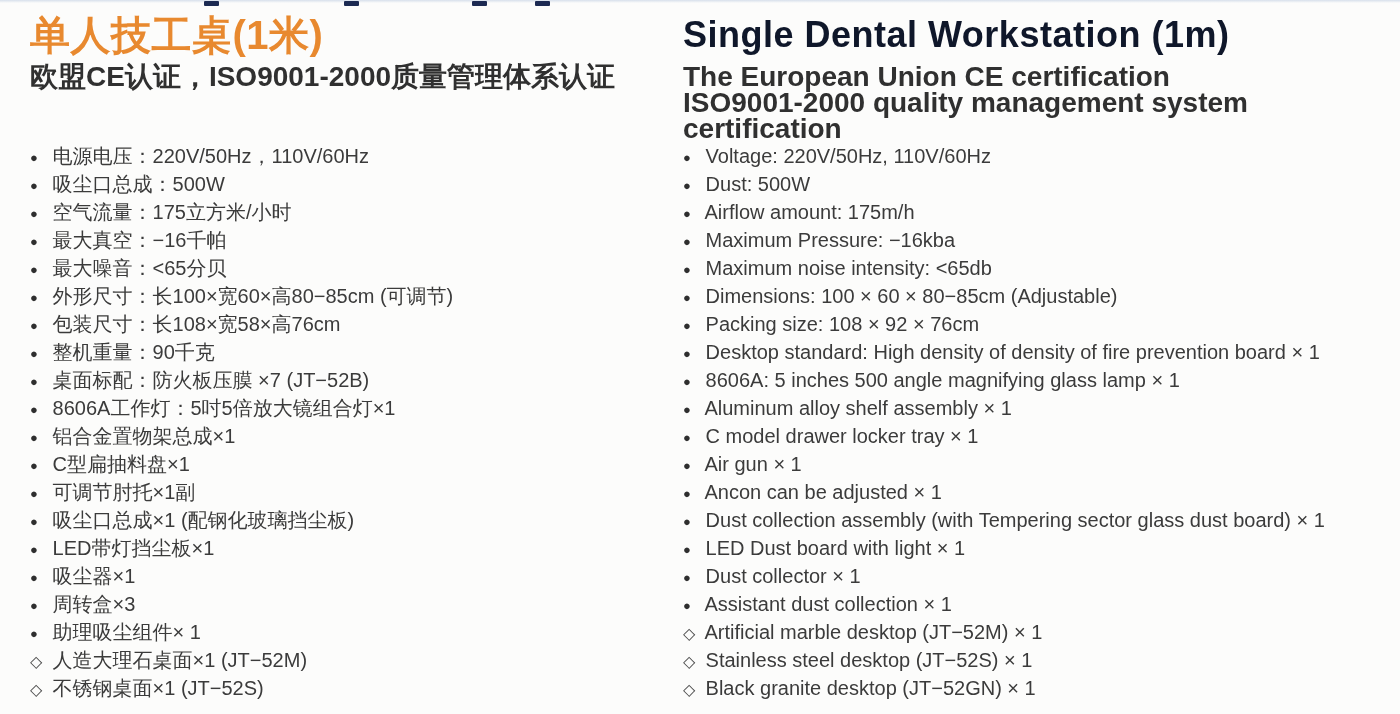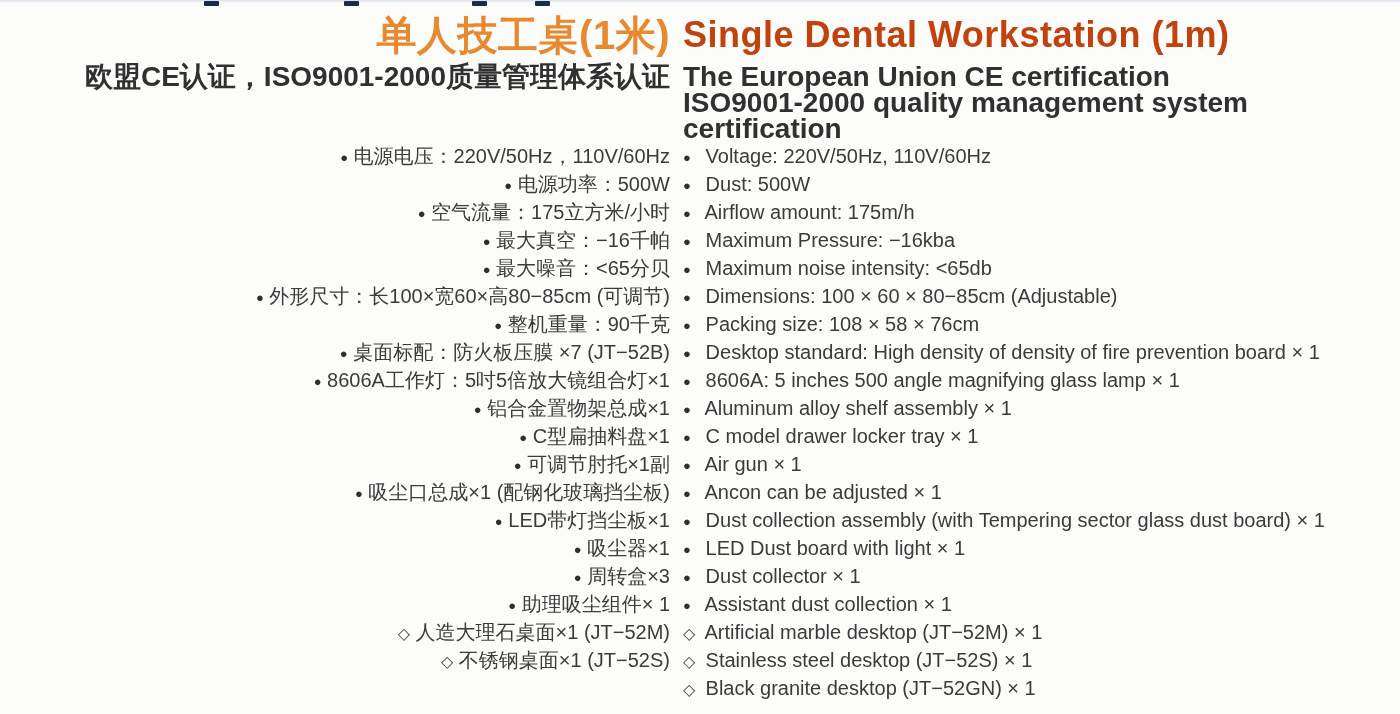--- a/index.html
+++ b/index.html
@@ -10,21 +10,21 @@
     color:#383838;
   }
   .top-edge{
     position:absolute;left:0;top:0;width:1400px;height:3px;
     background:linear-gradient(to bottom, rgba(120,150,195,.28), rgba(120,150,195,0));
   }
   .frag{
     position:absolute;top:1px;width:15px;height:5px;border-radius:1px;
   }
   .col{position:absolute;top:14px;}
-  .col-left{left:30px;width:640px;text-align:right;}
+  .col-left{left:30px;width:640px;}
   .col-right{left:683px;width:715px;}
   .title{font-weight:bold;line-height:42px;letter-spacing:.5px;}
   .title-zh{font-size:40px;}
   .title-en{font-size:36px;}
   .subtitle{font-weight:bold;color:#303030;font-size:28px;line-height:26px;margin-top:8px;}
   .spec-list{
     list-style:none;margin:0;padding:0;
     position:absolute;left:0;top:129px;width:100%;
   }
   .spec-list li{
@@ -50,37 +50,41 @@
 <div class="col col-left">
   <div class="title title-zh" style="color: rgb(232, 137, 47);">单人技工桌(1米)</div>
   <div class="subtitle">欧盟CE认证，ISO9001-2000质量管理体系认证</div>
   <ul class="spec-list">
       <li>
       <span class="bullet">●</span>
       <span>电源电压：220V/50Hz，110V/60Hz</span>
     </li>
       <li>
       <span class="bullet">●</span>
-      <span>电源功率：500W</span>
+      <span>吸尘口总成：500W</span>
     </li>
       <li>
       <span class="bullet">●</span>
       <span>空气流量：175立方米/小时</span>
     </li>
       <li>
       <span class="bullet">●</span>
       <span>最大真空：−16千帕</span>
     </li>
       <li>
       <span class="bullet">●</span>
       <span>最大噪音：&lt;65分贝</span>
     </li>
       <li>
       <span class="bullet">●</span>
       <span>外形尺寸：长100×宽60×高80−85cm (可调节)</span>
+    </li>
+      <li>
+      <span class="bullet">●</span>
+      <span>包装尺寸：长108×宽58×高76cm</span>
     </li>
       <li>
       <span class="bullet">●</span>
       <span>整机重量：90千克</span>
     </li>
       <li>
       <span class="bullet">●</span>
       <span>桌面标配：防火板压膜 ×7 (JT−52B)</span>
     </li>
       <li>
@@ -124,21 +128,21 @@
       <span>人造大理石桌面×1 (JT−52M)</span>
     </li>
       <li class="diamond">
       <span class="bullet">◇</span>
       <span>不锈钢桌面×1 (JT−52S)</span>
     </li>
     </ul>
 </div>
 
 <div class="col col-right">
-  <div class="title title-en" style="color: #c2410c;">Single Dental Workstation (1m)</div>
+  <div class="title title-en" style="color: #0f172a;">Single Dental Workstation (1m)</div>
   <div class="subtitle">
     <div>The European Union CE certification</div>
     <div>ISO9001-2000 quality management system certification</div>
   </div>
   <ul class="spec-list">
       <li>
       <span class="bullet">●</span>
       <span>Voltage: 220V/50Hz, 110V/60Hz</span>
     </li>
       <li>
@@ -156,21 +160,21 @@
       <li>
       <span class="bullet">●</span>
       <span>Maximum noise intensity: &lt;65db</span>
     </li>
       <li>
       <span class="bullet">●</span>
       <span>Dimensions: 100 × 60 × 80−85cm (Adjustable)</span>
     </li>
       <li>
       <span class="bullet">●</span>
-      <span>Packing size: 108 × 58 × 76cm</span>
+      <span>Packing size: 108 × 92 × 76cm</span>
     </li>
       <li>
       <span class="bullet">●</span>
       <span>Desktop standard: High density of density of fire prevention board × 1</span>
     </li>
       <li>
       <span class="bullet">●</span>
       <span>8606A: 5 inches 500 angle magnifying glass lamp × 1</span>
     </li>
       <li>

